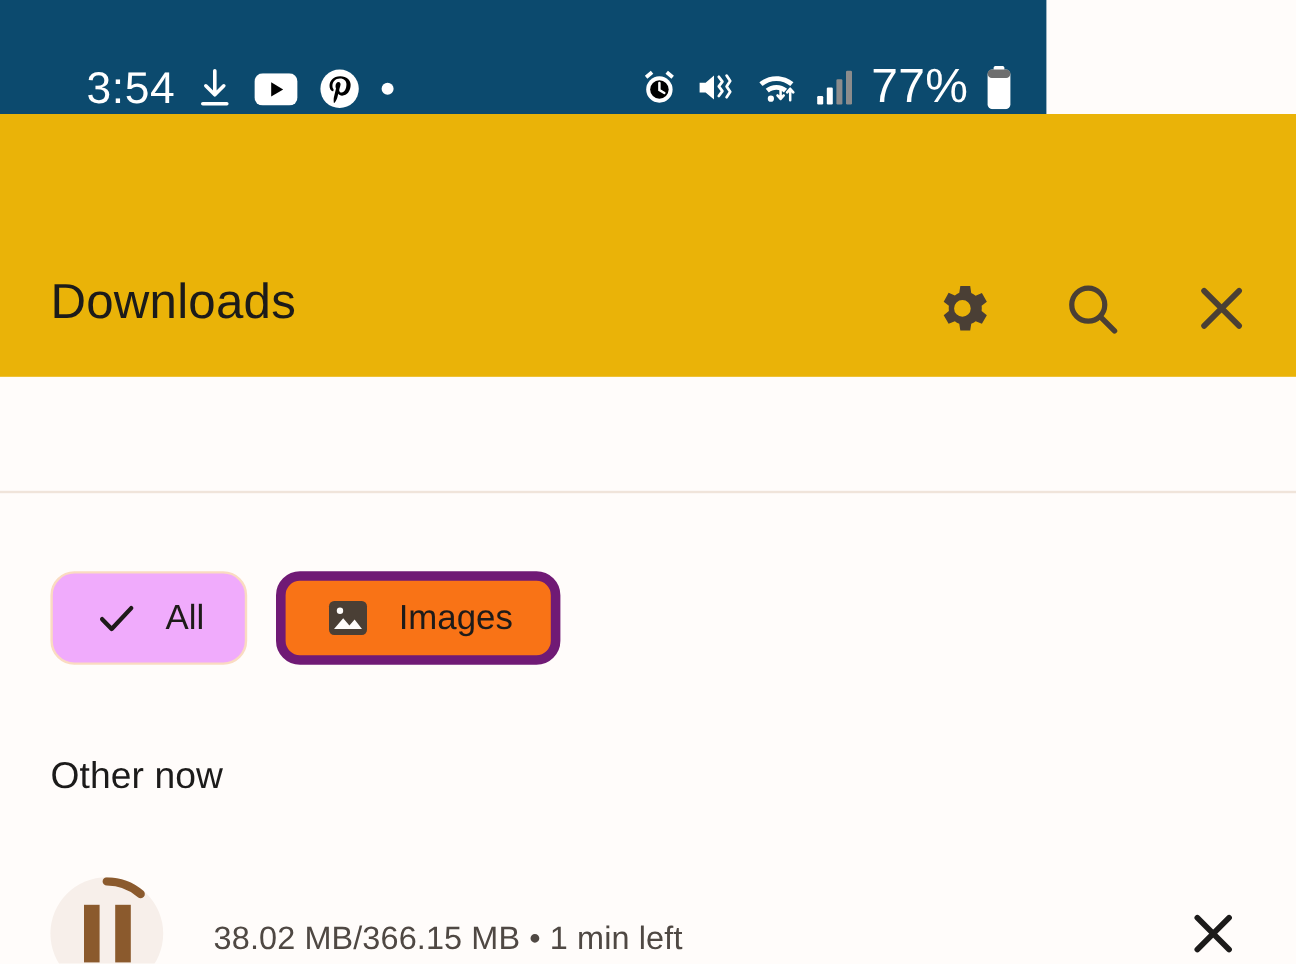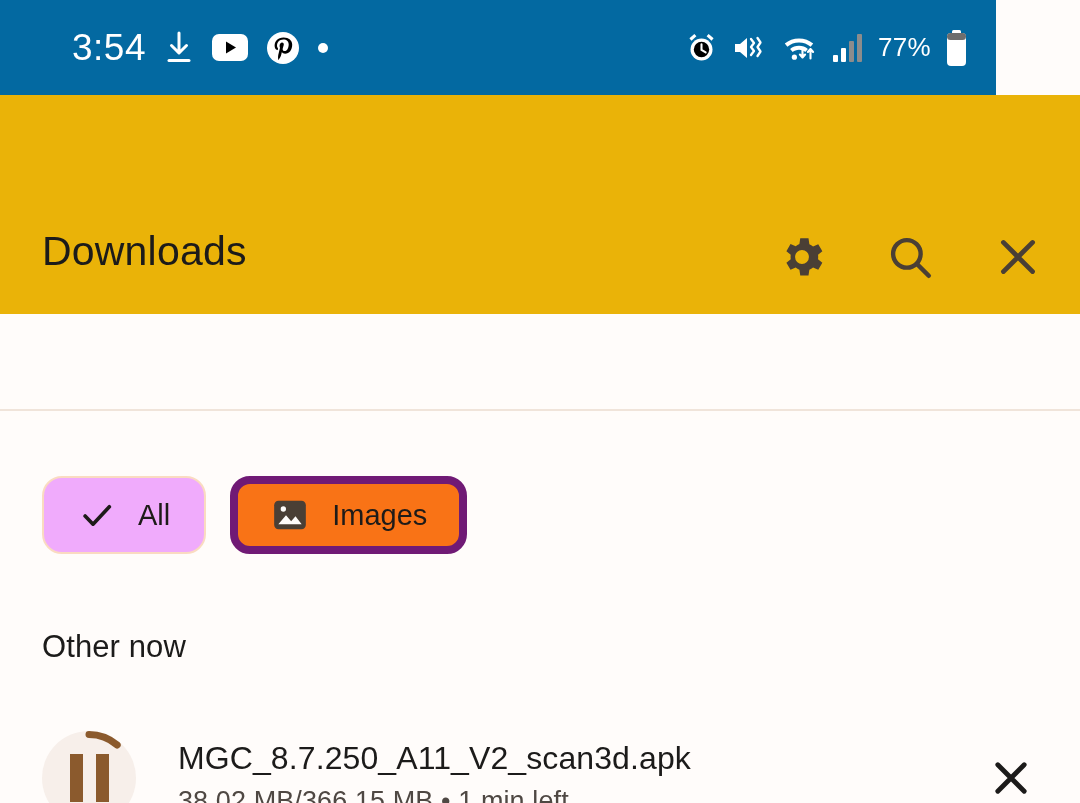--- a/index.html
+++ b/index.html
@@ -5,28 +5,28 @@
   * { margin:0; padding:0; box-sizing:border-box; }
   html, body {
     width:1080px; height:803px;
     font-family:"Liberation Sans", sans-serif;
     background:#FFFCFA;
     overflow:hidden;
   }
 
   
   .status-bar{
-    height:95px; width:996px; background:#0369a1;
-    display:flex; align-items:center; justify-content:space-between;
+    height:95px; width:872px; background:#0c4a6e;
+    display:flex; align-items:flex-end; justify-content:space-between;
     padding:0 28px 0 72px;
   }
   .status-left{ display:flex; align-items:center; gap:18px; }
   .status-right{ display:flex; align-items:center; gap:14px; }
   .clock{ color:#fff; font-size:37px; letter-spacing:0.5px; font-weight:400; }
-  .pct{ color:#fff; font-size:26px; font-weight:400; letter-spacing:0.3px; }
+  .pct{ color:#fff; font-size:40px; font-weight:400; letter-spacing:0.3px; }
   .sicon{ display:inline-flex; align-items:center; justify-content:center; }
   .dot-ind{ width:10px; height:10px; border-radius:50%; background:#fff; display:inline-block; }
 
   
   .header{
     position:relative; height:219px; background:#eab308;
   }
   .page-title{
     position:absolute; left:42px; top:133px;
     font-size:41px; color:#1C1B1A; font-weight:400; letter-spacing:0.2px;
@@ -233,21 +233,20 @@
       <svg class="arc" width="94" height="94" viewBox="0 0 94 94">
         <path d="M47 3.5 A43.5 43.5 0 0 1 75.2 14.0" stroke="#8B5A2D" stroke-width="7" fill="none" stroke-linecap="round"></path>
       </svg>
       <span class="pause-bars">
           <i></i>
           <i></i>
         </span>
     </div>
 
     <div class="dl-text">
-      <div class="dl-name">MGC_8.7.250_A11_V2_scan3d.apk</div>
       <div class="dl-sub">38.02 MB/366.15 MB • 1 min left</div>
     </div>
 
     <div class="dl-cancel">
       <svg width="48" height="48" viewBox="0 0 24 24">
           <path d="M5.4 5.4l13.2 13.2M18.6 5.4L5.4 18.6" stroke="#1C1B1A" stroke-width="2.4" stroke-linecap="round"></path>
         </svg>
     </div>
   </div>
 

